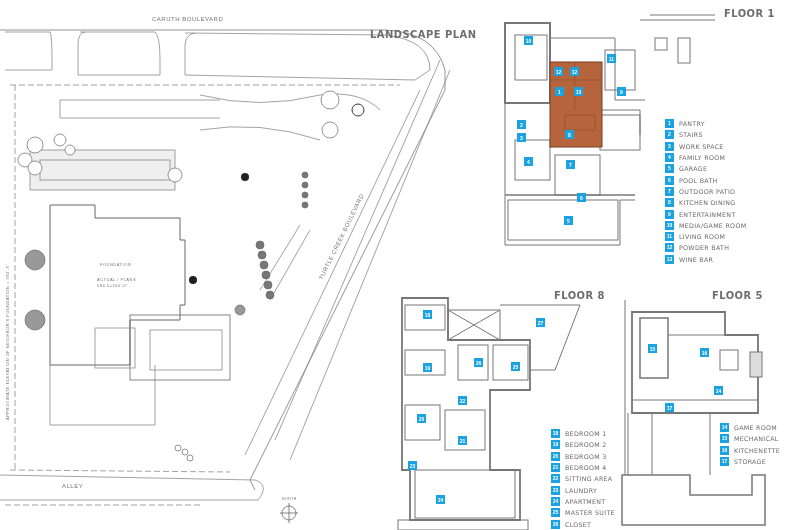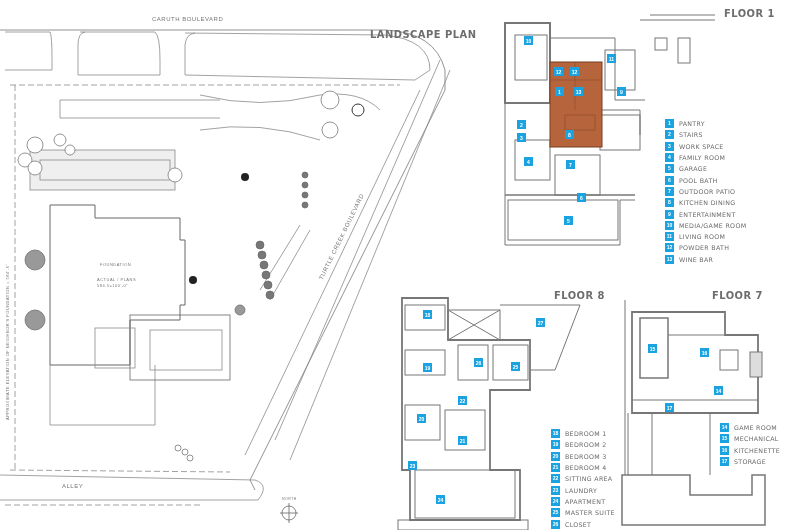--- a/index.html
+++ b/index.html
@@ -271,21 +271,21 @@
     <path d="M668 335 L725 335"></path>
     <path d="M632 400 L758 400"></path>
     <rect x="720" y="350" width="18" height="20"></rect>
     <rect x="750" y="352" width="12" height="25" fill="#ddd"></rect>
     <path d="M625 300 L625 475 M628 413 L628 475"></path>
     <path d="M622 475 L690 475 L690 495 L752 495 L752 475 L765 475 L765 525 L622 525 Z" stroke-width="1.5"></path>
     <path d="M652 413 L652 475 M710 413 L710 475"></path>
   </g>
 </svg>
 
-<div class="title" style="left:712px;top:289px;">FLOOR 7</div>
+<div class="title" style="left:712px;top:289px;">FLOOR 5</div>
 <div class="room-tag" style="left:648px;top:344px;">15</div>
 <div class="room-tag" style="left:700px;top:348px;">16</div>
 <div class="room-tag" style="left:714px;top:386px;">14</div>
 <div class="room-tag" style="left:665px;top:403px;">17</div>
 
 <div class="legend" style="left:720px;top:422px;">
   <div class="legend-item">
       <span class="badge">14</span>
       <span class="lbl">GAME ROOM</span>
     </div>

